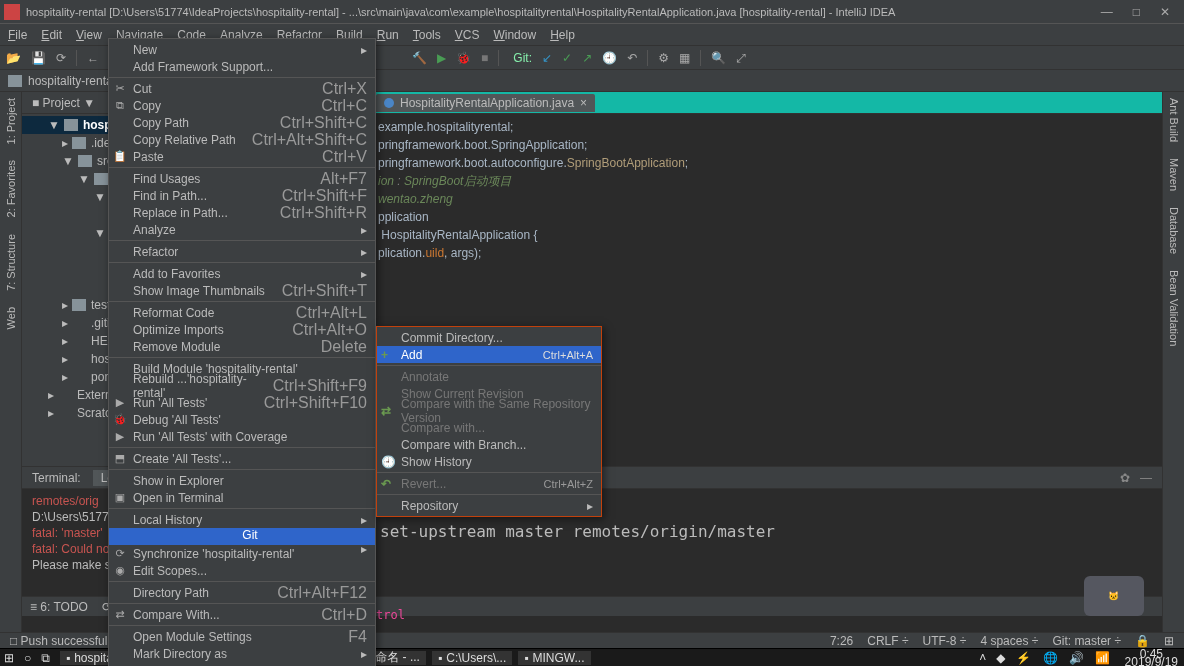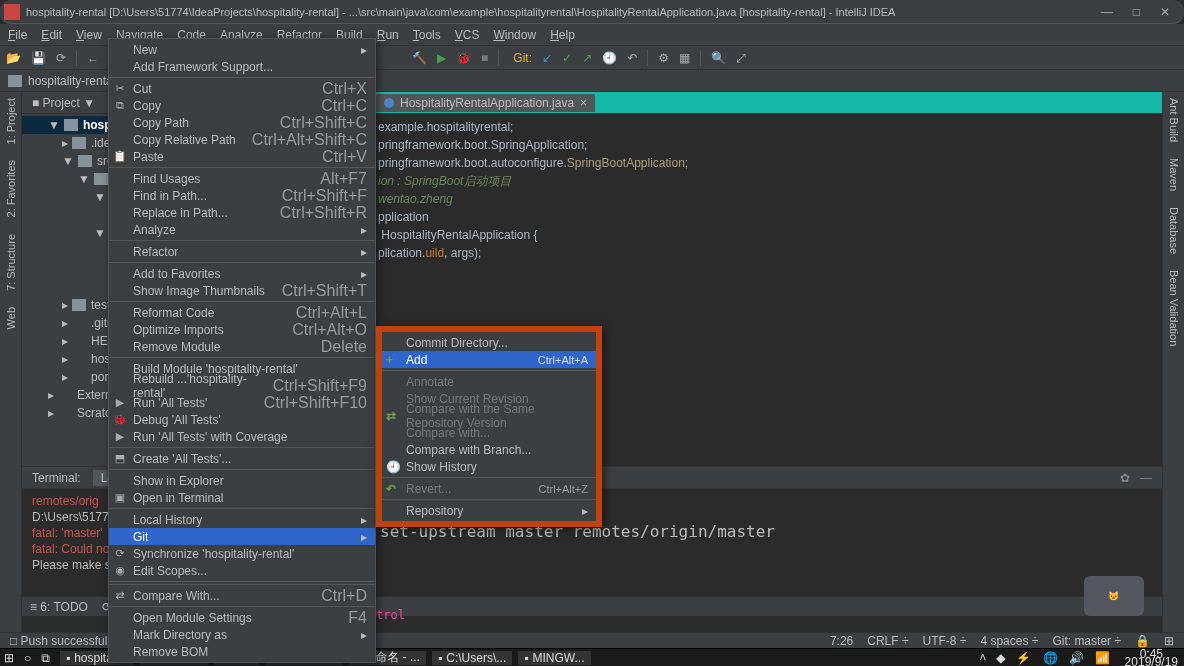--- a/index.html
+++ b/index.html
@@ -1,25 +1,25 @@
 <!DOCTYPE html>
 <html><head>
 <meta charset="utf-8">
 <style>
 * { margin: 0; padding: 0; box-sizing: border-box; font-family: "Segoe UI", sans-serif; font-size: 12px; }
 body { background: #2b2b2b; color: #bbb; width: 1184px; height: 666px; overflow: hidden; position: relative; }
-.titlebar { height: 24px; background: #3c3f41; display: flex; align-items: center; padding: 0 4px; color: #bbb; border-bottom: 1px solid #555; border-radius: 11px; }
+.titlebar { height: 24px; background: #3c3f41; display: flex; align-items: center; padding: 0 4px; color: #bbb; border-bottom: 1px solid #555; }
 .titlebar .icon { width: 16px; height: 16px; background: #c44; margin-right: 6px; }
 .titlebar .title { flex: 1; white-space: nowrap; overflow: hidden; text-overflow: ellipsis; font-size: 11px; }
 .winbtns { display: flex; gap: 20px; padding-right: 10px; color: #aaa; }
 .menubar { height: 22px; background: #3c3f41; display: flex; align-items: center; padding: 0 8px; gap: 14px; color: #bbb; border-bottom: 1px solid #323232; font-size: 12px; }
 .menubar span u { text-decoration: underline; }
 .toolbar { height: 24px; background: #3c3f41; display: flex; align-items: center; padding: 0 6px; gap: 10px; color: #aaa; border-bottom: 1px solid #323232; }
 .toolbar .sep { width:1px; height:16px; background:#555; }
-.toolbar .git-lbl { color:#eab308; margin-left: 4px; }
+.toolbar .git-lbl { color:#86efac; margin-left: 4px; }
 .breadcrumb { height: 22px; background: #3c3f41; display: flex; align-items: center; padding: 0 8px; color: #bbb; border-bottom: 1px solid #323232; }
 .breadcrumb .folder-icon { width:14px; height:12px; background:#87939a; margin-right:6px; }
 .sidebar-left { position: absolute; left:0; top:92px; width:22px; bottom:34px; background:#3c3f41; border-right:1px solid #323232; display:flex; flex-direction:column; align-items:center; padding-top:6px; gap: 16px; }
 .sidebar-left .vtab { writing-mode: vertical-rl; transform: rotate(180deg); color:#bbb; font-size:11px; }
 .sidebar-right { position:absolute; right:0; top:92px; width:22px; bottom:34px; background:#3c3f41; border-left:1px solid #323232; display:flex; flex-direction:column; align-items:center; padding-top:6px; gap:16px; }
 .sidebar-right .vtab { writing-mode: vertical-rl; color:#bbb; font-size:11px; }
 .project-tree { position:absolute; left:22px; top:92px; width:348px; bottom:200px; background:#3c3f41; border-right:1px solid #323232; }
 .tree-header { height: 22px; display:flex; align-items:center; padding: 0 10px; gap:8px; border-bottom:1px solid #323232;}
 .tree-body { padding: 2px 0; }
 .tree-row { display:flex; align-items:center; height:18px; padding-left: var(--indent,20px); color:#bbb; }
@@ -32,26 +32,26 @@
 .editor-tab .tab { background:#515658; padding:2px 8px; border-radius:2px 2px 0 0; display:flex; align-items:center; gap:6px; color:#bbb;}
 .editor-area { position:absolute; left:370px; top:114px; right:22px; bottom:200px; background:#2b2b2b; font-family: Consolas, monospace; font-size:12px; color:#a9b7c6; padding: 4px 8px; line-height: 18px; overflow:hidden;}
 .editor-area .ln { white-space: pre; }
 .kw { color:#cc7832; }
 .cm-author { color:#6a8759; font-style:italic;}
 .cm-desc { color:#808080; font-style:italic; }
 .cls { color:#a9b7c6; }
 .call { color:#b09d79; }
 .context-menu { position:absolute; left:108px; top:38px; width:268px; background:#3c3f41; border:1px solid #555; box-shadow:2px 2px 8px rgba(0,0,0,0.5); z-index:100; padding: 2px 0; }
 .cm-item { display:flex; align-items:center; height:17px; padding: 0 8px 0 24px; color:#bbb; position:relative; }
-.cm-item.highlighted { background:#2f65ca; color:#fff; }
+.cm-item.highlighted { background:#2f65ca; color:#fff;flex-direction:column; }
 .cm-item .sc { margin-left:auto; color:#999; font-size:16px; }
 .cm-item .arr { margin-left:auto; color:#bbb; }
 .cm-sep { height:1px; background:#555; margin: 2px 0; }
 .cm-icon { position:absolute; left:4px; width:14px; height:14px; display:flex; align-items:center; justify-content:center; color:#aaa; font-size:11px; }
-.submenu { position:absolute; left:376px; top:326px; width:226px; background:#3c3f41; border:6px solid #c2410c; box-shadow:2px 2px 8px rgba(0,0,0,0.5); z-index:101; padding:2px 0; }
+.submenu { position:absolute; left:376px; top:326px; width:226px; background:#3c3f41; border:1px solid #c2410c; box-shadow:2px 2px 8px rgba(0,0,0,0.5); z-index:101; padding:2px 0; }
 .sm-item { display:flex; align-items:center; height:17px; padding:0 8px 0 24px; color:#bbb; position:relative; }
 .sm-item.disabled { color:#777; }
 .sm-item.highlighted { background:#2f65ca; color:#fff; }
 .sm-item .sc { margin-left:auto; color:#999; font-size:11px; }
 .sm-item.highlighted .sc { color:#ddd; }
 .sm-item .arr { margin-left:auto; }
 .sm-icon { position:absolute; left:4px; width:14px; height:14px; color:#6a9950; font-weight:bold; }
 .terminal-panel { position:absolute; left:22px; right:22px; bottom:34px; height:166px; background:#2b2b2b; border-top:1px solid #323232; }
 .term-header { height:22px; background:#3c3f41; display:flex; align-items:center; padding:0 10px; gap:12px; border-bottom:1px solid #323232; }
 .term-body { padding: 4px 10px; font-family:Consolas,monospace; font-size:12px; color:#bbb; line-height:16px;}
@@ -380,20 +380,24 @@
     </div>
     <div class="cm-item">
       <span class="cm-icon">⟳</span>
       <span>Synchronize 'hospitality-rental'</span>
     </div>
     <div class="cm-item">
       <span class="cm-icon">◉</span>
       <span>Edit Scopes...</span>
     </div>
     <div class="cm-sep"></div>
+    <div class="cm-item">
+      <span>Directory Path</span>
+      <span class="sc">Ctrl+Alt+F12</span>
+    </div>
     <div class="cm-sep"></div>
     <div class="cm-item">
       <span class="cm-icon">⇄</span>
       <span>Compare With...</span>
       <span class="sc">Ctrl+D</span>
     </div>
     <div class="cm-sep"></div>
     <div class="cm-item">
       <span>Open Module Settings</span>
       <span class="sc">F4</span>

